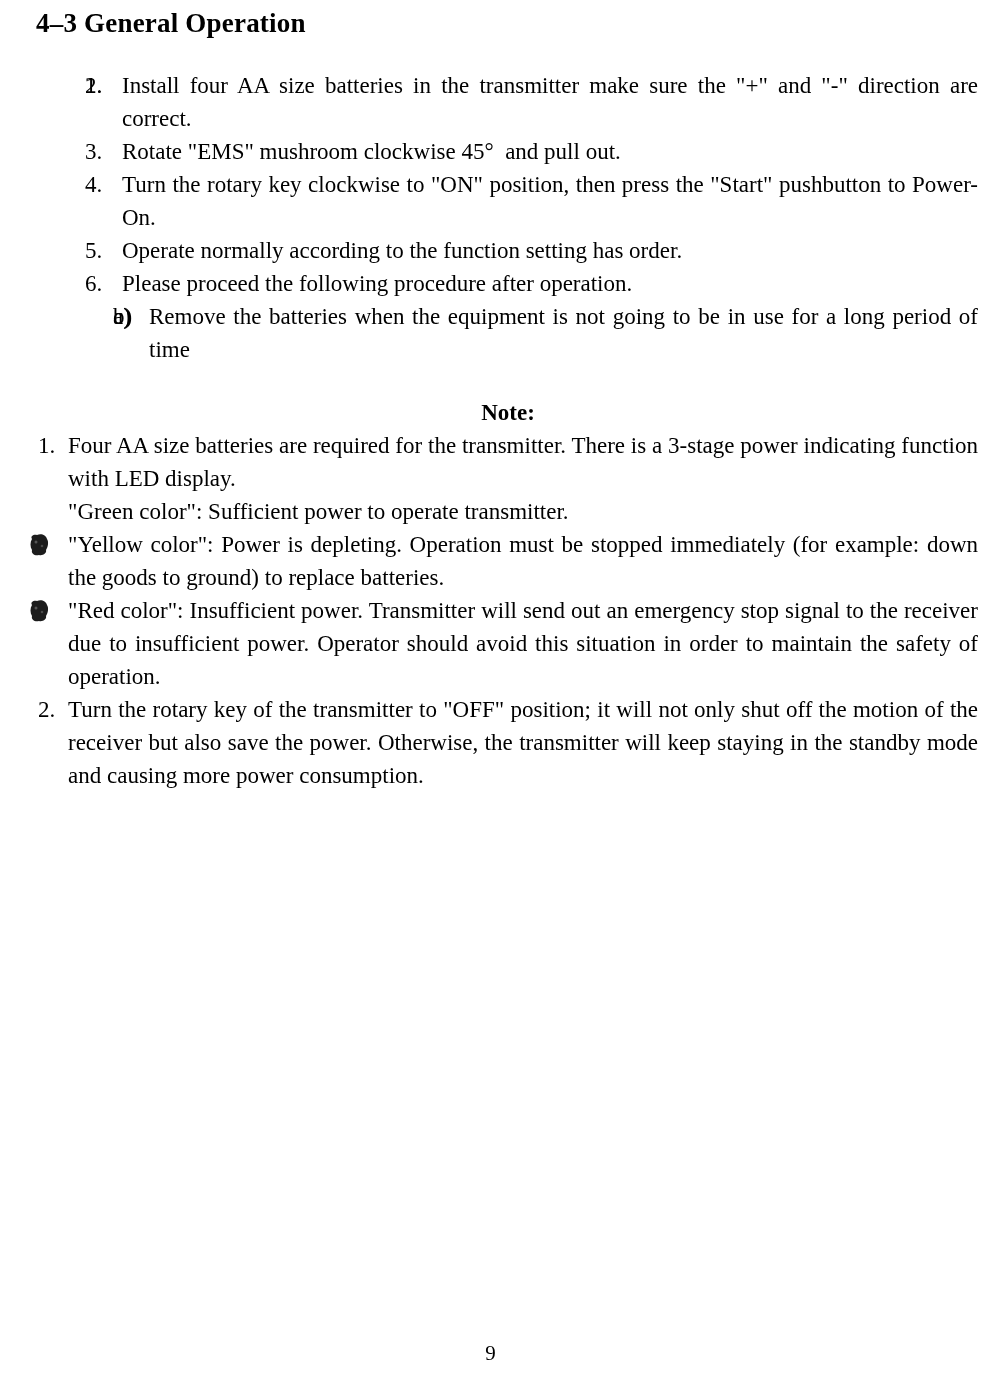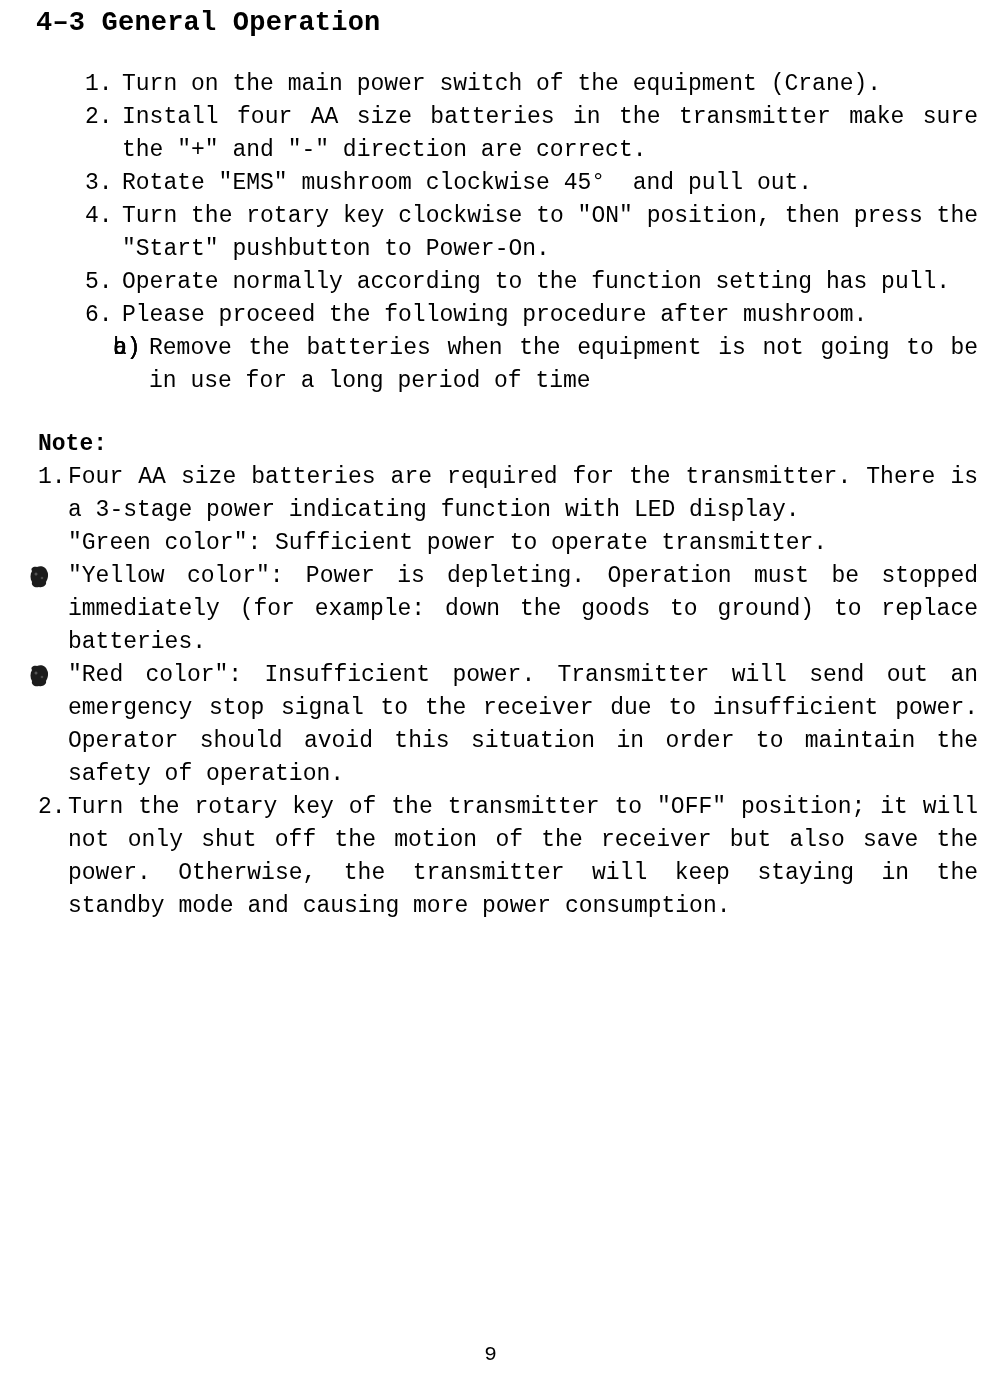--- a/index.html
+++ b/index.html
@@ -6,21 +6,21 @@
     margin: 0;
     padding: 0;
     background: #ffffff;
   }
   .page {
     position: relative;
     width: 981px;
     height: 1378px;
     background: #ffffff;
     color: #000000;
-    font-family: Liberation Mono, monospace;
+    font-family: Liberation Serif, serif;
     overflow: hidden;
   }
   .doc-title {
     margin: 8px 0 0 36px;
     font-size: 27px;
     font-weight: bold;
     letter-spacing: 0.2px;
   }
   .steps {
     margin: 30px 3px 0 85px;
@@ -52,20 +52,21 @@
     left: 0;
     top: 0;
   }
   .note-block {
     margin: 30px 3px 0 38px;
   }
   .note-label {
     font-size: 23px;
     line-height: 33px;
     font-weight: bold;
+    text-align: center;
   }
   .note-item {
     position: relative;
     padding-left: 30px;
     font-size: 23px;
     line-height: 33px;
     text-align: justify;
   }
   .note-item .num {
     position: absolute;
@@ -97,41 +98,40 @@
 </head>
 <body>
 
 <div class="page">
 
   <div class="doc-title">4–3 General Operation</div>
 
   <div class="steps">
     <div class="step">
       <span class="num">1.</span>
-      <span>Turn on the main power switch of the equipment (Crane).</span>
     </div>
     <div class="step">
       <span class="num">2.</span>
       <span>Install four AA size batteries in the transmitter make sure the "+" and "-" direction are correct.</span>
     </div>
     <div class="step">
       <span class="num">3.</span>
       <span>Rotate "EMS" mushroom clockwise 45°&nbsp; and pull out.</span>
     </div>
     <div class="step">
       <span class="num">4.</span>
       <span>Turn the rotary key clockwise to "ON" position, then press the "Start" pushbutton to Power-On.</span>
     </div>
     <div class="step">
       <span class="num">5.</span>
-      <span>Operate normally according to the function setting has pull.</span>
+      <span>Operate normally according to the function setting has order.</span>
     </div>
     <div class="step">
       <span class="num">6.</span>
-      <span>Please proceed the following procedure after mushroom.</span>
+      <span>Please proceed the following procedure after operation.</span>
     </div>
   </div>
 
   <div class="substeps">
     <div class="substep">
       <span class="num">a)</span>
     </div>
     <div class="substep">
       <span class="num">b)</span>
     </div>

